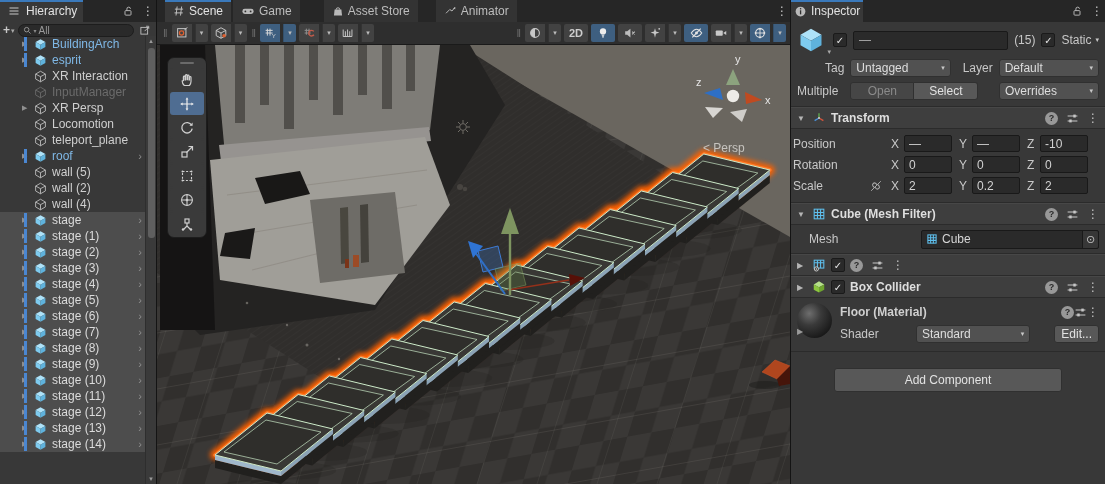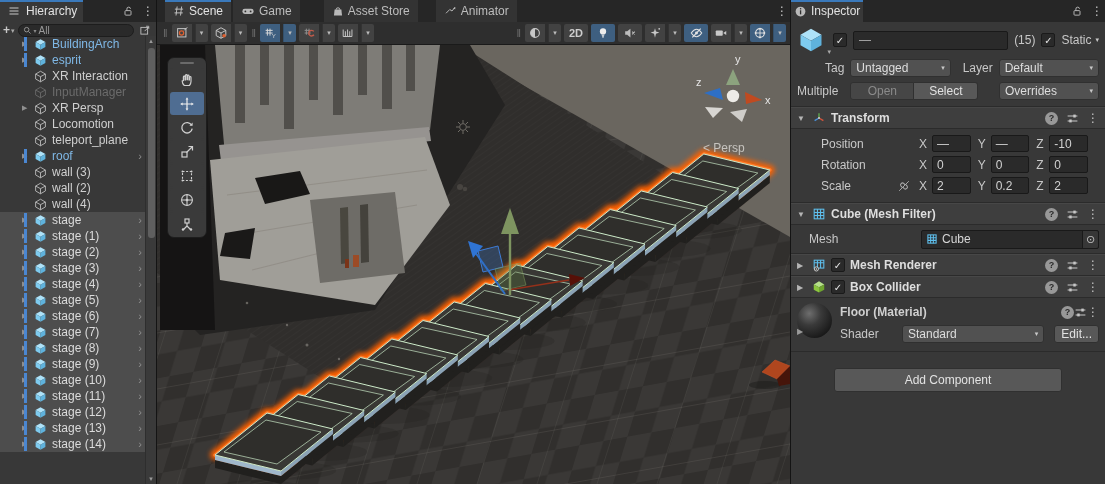--- a/index.html
+++ b/index.html
@@ -61,37 +61,37 @@
   #go-name{flex:1;height:19px;margin:0 6px;color:#AFAFAF}
   .dropdown{background:#515151;border:1px solid #303030;border-radius:3px;height:18px;display:flex;align-items:center;padding:0 5px;color:#DDD}
   .dropdown .dd{margin-left:auto;font-size:7px;color:#C8C8C8;padding-left:6px}
   .btn{background:#585858;border:1px solid #303030;border-radius:3px;height:18px;display:flex;align-items:center;justify-content:center;color:#E2E2E2;padding:0 8px}
   .btn.disabled{background:#464646;color:#8A8A8A}
   .chead{height:22px;background:#3E3E3E;border-top:1px solid #474747;border-bottom:1px solid #2B2B2B;display:flex;align-items:center;padding:0 6px;gap:5px}
   .chead .exp{font-size:8px;color:#B5B5B5;width:10px}
   .chead .ctitle{font-weight:bold;color:#DEDEDE;flex:1}
   .chead .ricons{display:flex;align-items:center;gap:8px}
   .cbody{padding:4px 4px 6px 0;border-bottom:1px solid #2B2B2B}
-  .trow{display:flex;align-items:center;height:21px;padding:0 6px 0 30px}
+  .trow{display:flex;align-items:center;height:21px;padding:0 6px 0 2px}
   .tlabel{flex:0 0 76px;color:#C8C8C8}
   .tlink{flex:0 0 22px;display:flex;align-items:center}
   .axgrp{flex:1;display:flex;align-items:center}
   .axgrp .ax{flex:0 0 13px;color:#C8C8C8}
   .axgrp .tfield{flex:1;height:17px;margin-right:7px}
   .tfield{background:#2A2A2A;border:1px solid #191919;border-radius:2px;color:#D2D2D2;display:flex;align-items:center;padding:0 4px}
   #mesh-row{display:flex;align-items:center;height:20px;padding:2px 6px 2px 18px;margin:4px 0}
   #mesh-row .plabel{flex:0 0 112px;color:#C8C8C8}
   #mesh-field{flex:1;height:19px;background:#2A2A2A;border:1px solid #191919;border-radius:2px;display:flex;align-items:center;padding:0 0 0 4px;gap:4px;color:#D6D6D6}
   #mesh-field .picker{margin-left:auto;width:16px;height:17px;background:#373737;border-left:1px solid #191919;display:flex;align-items:center;justify-content:center;color:#C0C0C0;font-size:11px;border-radius:0 2px 2px 0}
   #material{padding:5px 6px 8px;border-bottom:1px solid #2B2B2B;display:flex;gap:8px}
   #mat-sphere{width:35px;height:35px;border-radius:50%;background:radial-gradient(circle at 35% 30%,#6E6E6E 0%,#3A3A3A 35%,#161616 80%);flex:0 0 35px}
   #mat-right{flex:1}
   #mat-title-row{display:flex;align-items:center;height:18px;margin-bottom:4px}
   #mat-title{font-weight:bold;color:#CFCFCF;flex:1}
-  #mat-shader-row{display:flex;align-items:center;gap:10px}
+  #mat-shader-row{display:flex;align-items:center;gap:24px}
   #mat-exp{position:absolute;left:6px;margin-top:24px;font-size:8px;color:#9A9A9A}
   #add-row{display:flex;justify-content:center;padding:16px 0}
   #add-component{width:228px;height:24px}
   .helpicon{width:13px;height:13px;border-radius:50%;background:#989898;color:#2B2B2B;font-size:9px;font-weight:bold;display:flex;align-items:center;justify-content:center}
   svg{display:block}
 </style>
 </head>
 <body>
 
 <div id="app">
@@ -225,21 +225,21 @@
           <span class="hnav">›</span>
         </div>
         <div class="hrow ">
           <span class="hexp"></span>
           <span class="hicon">
             <svg width="13" height="13" viewBox="0 0 16 16">
               <path d="M8 1.5 14 5v6L8 14.5 2 11V5z" fill="none" stroke="#BDBDBD" stroke-width="1.1"></path>
               <path d="M2 5l6 3.2L14 5M8 8.2V14.5" fill="none" stroke="#BDBDBD" stroke-width="1.1"></path>
             </svg>
           </span>
-          <span class="hlabel">wall (3)</span>
+          <span class="hlabel">wall (5)</span>
         </div>
         <div class="hrow ">
           <span class="hexp"></span>
           <span class="hicon">
             <svg width="13" height="13" viewBox="0 0 16 16">
               <path d="M8 1.5 14 5v6L8 14.5 2 11V5z" fill="none" stroke="#BDBDBD" stroke-width="1.1"></path>
               <path d="M2 5l6 3.2L14 5M8 8.2V14.5" fill="none" stroke="#BDBDBD" stroke-width="1.1"></path>
             </svg>
           </span>
           <span class="hlabel">wall (2)</span>
@@ -1089,21 +1089,20 @@
 
     <div class="chead">
       <span class="exp">▶</span>
       <svg width="14" height="14" viewBox="0 0 16 16">
           <rect x="2.5" y="2.5" width="11" height="9" fill="none" stroke="#5FC0EE" stroke-width="1.2"></rect>
           <path d="M2.5 5.5h11M6.2 2.5v9M9.8 2.5v9" stroke="#5FC0EE" stroke-width="1.2"></path>
           <circle cx="5" cy="12.5" r="2.4" fill="#383838" stroke="#DADADA" stroke-width="1"></circle>
           <circle cx="5" cy="12.5" r="0.9" fill="#DADADA"></circle>
         </svg>
       <span class="checkbox">✓</span>
-      <span class="ctitle">Mesh Renderer</span>
       <span class="ricons">
         <span class="helpicon">?</span>
         <svg width="13" height="13" viewBox="0 0 16 16">
             <path d="M2 5h12M2 11h12" stroke="#C8C8C8" stroke-width="1.3"></path>
             <rect x="9" y="3.2" width="3" height="3.6" fill="#C8C8C8"></rect>
             <rect x="4" y="9.2" width="3" height="3.6" fill="#C8C8C8"></rect>
           </svg>
         <span class="kebab">⋮</span>
       </span>
     </div>

